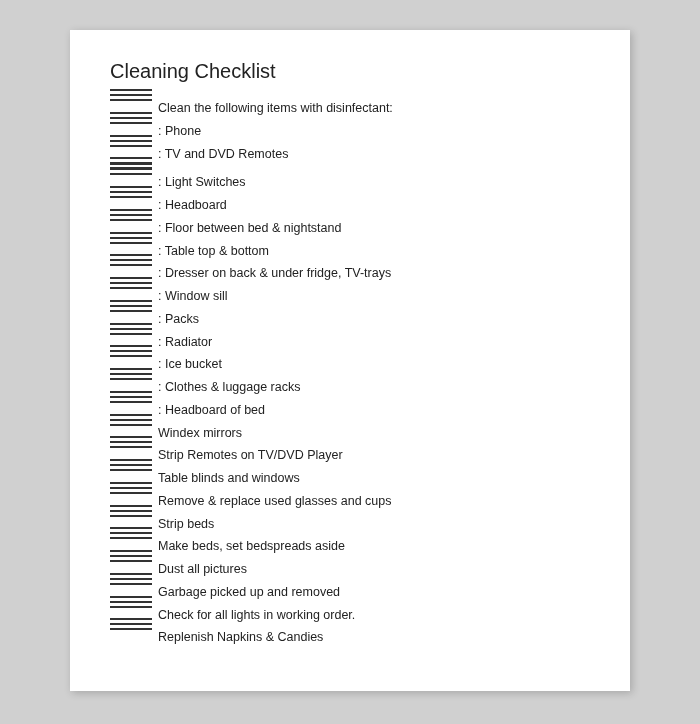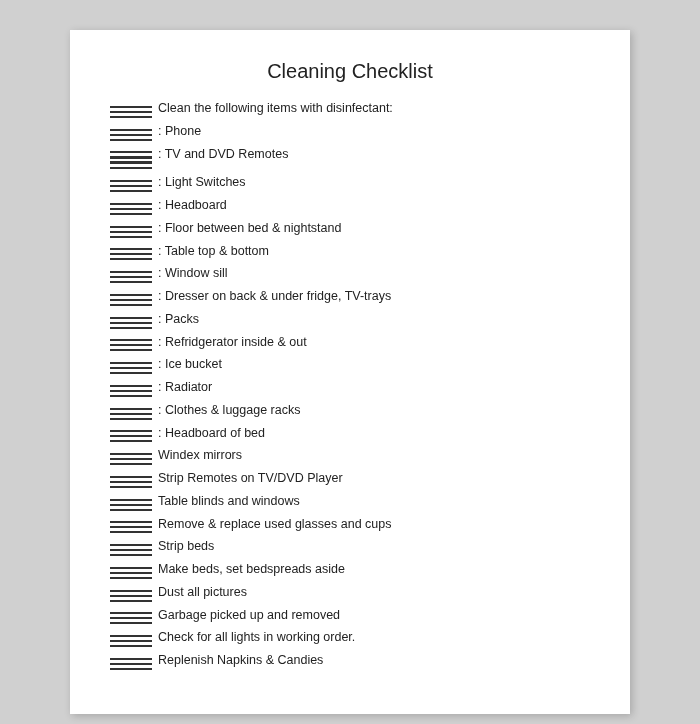--- a/index.html
+++ b/index.html
@@ -12,32 +12,32 @@
       padding: 30px 20px;
       font-family: Arial, sans-serif;
     }
     .page {
       background: #fff;
       width: 560px;
       padding: 30px 40px 40px 40px;
       box-shadow: 2px 2px 8px rgba(0,0,0,0.2);
     }
     .title {
-      text-align: center;
+      text-align: left;
       font-size: 20px;
       font-weight: normal;
       margin-bottom: 16px;
       color: #222;
     }
     .checklist {
       list-style: none;
     }
     .checklist li {
       display: flex;
-      align-items: flex-end;
+      align-items: flex-start;
       margin-bottom: 4px;
       font-size: 12.5px;
       color: #222;
       line-height: 1.5;
     }
     .checkbox-line {
       display: inline-block;
       width: 42px;
       min-width: 42px;
       height: 2px;
@@ -97,41 +97,37 @@
       <li>
         <span class="checkbox-line"></span>
         <span>: Floor between bed &amp; nightstand</span>
       </li>
       <li>
         <span class="checkbox-line"></span>
         <span>: Table top &amp; bottom</span>
       </li>
       <li>
         <span class="checkbox-line"></span>
-        <span>: Window sill</span>
+        <span>: Dresser on back &amp; under fridge, TV-trays</span>
       </li>
       <li>
         <span class="checkbox-line"></span>
-        <span>: Dresser on back &amp; under fridge, TV-trays</span>
+        <span>: Window sill</span>
       </li>
       <li>
         <span class="checkbox-line"></span>
         <span>: Packs</span>
       </li>
       <li>
         <span class="checkbox-line"></span>
-        <span>: Refridgerator inside &amp; out</span>
+        <span>: Radiator</span>
       </li>
       <li>
         <span class="checkbox-line"></span>
         <span>: Ice bucket</span>
-      </li>
-      <li>
-        <span class="checkbox-line"></span>
-        <span>: Radiator</span>
       </li>
       <li>
         <span class="checkbox-line"></span>
         <span>: Clothes &amp; luggage racks</span>
       </li>
       <li>
         <span class="checkbox-line"></span>
         <span>: Headboard of bed</span>
       </li>
       <li>

